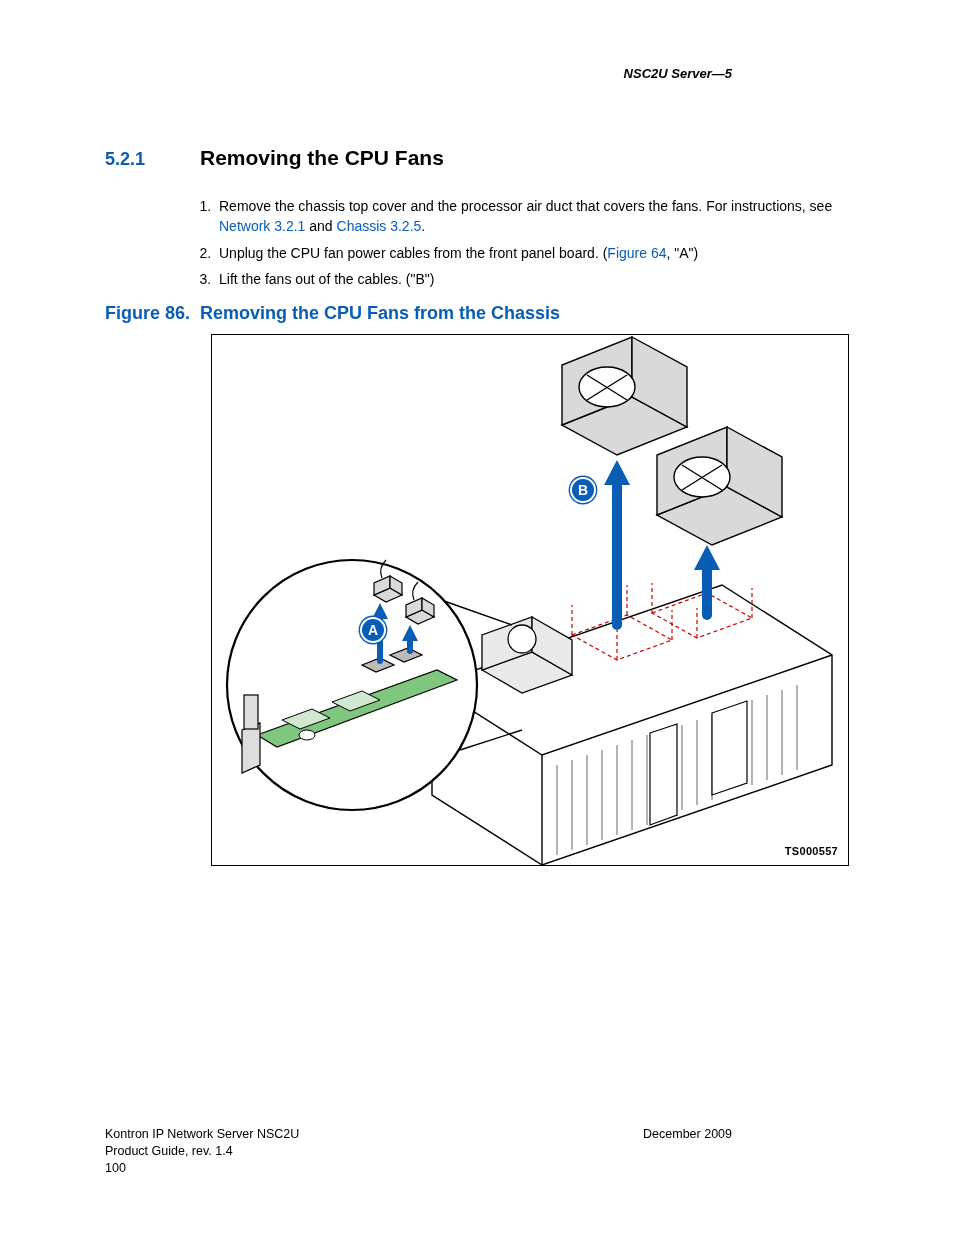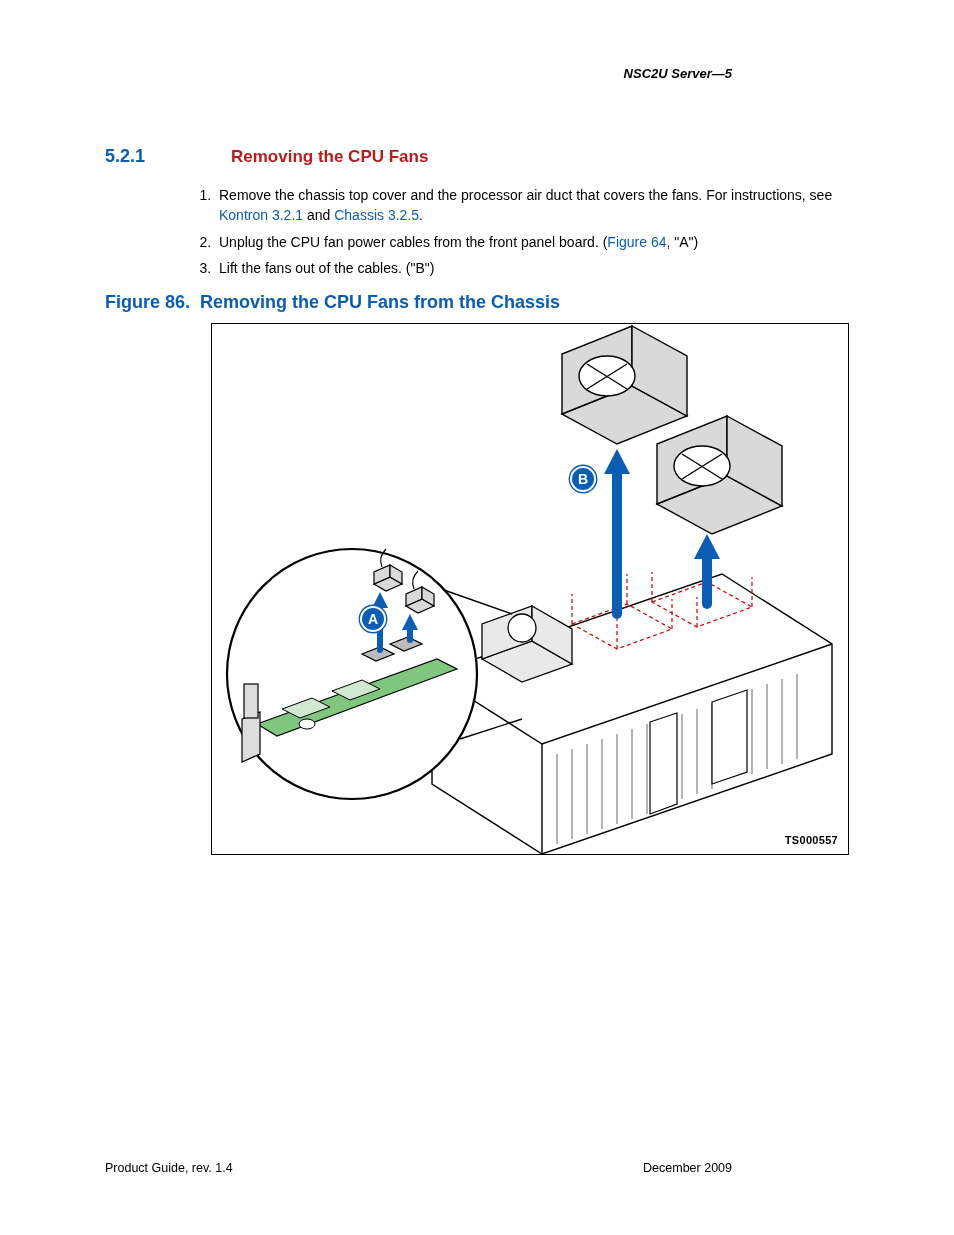--- a/index.html
+++ b/index.html
@@ -28,34 +28,33 @@
   }
   .content {
     position: absolute;
     top: 146px;
     left: 105px;
     width: 745px;
   }
   .section-row {
     display: flex;
     align-items: baseline;
-    margin-bottom: 18px;
-    gap: 31px;
+    margin-bottom: 26px;
   }
   .section-no {
     color: #0a5db5;
     font-weight: bold;
     font-size: 18px;
     width: 95px;
     flex-shrink: 0;
   }
   .section-title {
-    color: #b91c1c;
-    font-weight: bold;
-    font-size: 17px;
+    color: #000000;
+    font-weight: bold;
+    font-size: 21px;
   }
   .steps {
     margin: 0 0 14px 110px;
     padding: 0;
     font-size: 14px;
     line-height: 1.45;
   }
   .steps li {
     margin-bottom: 6px;
     padding-left: 4px;
@@ -131,21 +130,21 @@
 
   <div class="content">
 
     <div class="section-row">
       <div class="section-no">5.2.1</div>
       <div class="section-title">Removing the CPU Fans</div>
     </div>
 
     <ol class="steps">
       <li>
-        <span>Remove the chassis top cover and the processor air duct that covers the fans. For instructions, see </span><span class="link">Kontron 3.2.1</span><span> and </span><span class="link">Chassis 3.2.5</span><span>.</span>
+        <span>Remove the chassis top cover and the processor air duct that covers the fans. For instructions, see </span><span class="link">Network 3.2.1</span><span> and </span><span class="link">Chassis 3.2.5</span><span>.</span>
       </li>
       <li>
         <span>Unplug the CPU fan power cables from the front panel board. (</span><span class="link">Figure 64</span><span>, "A")</span>
       </li>
       <li>
         <span>Lift the fans out of the cables. ("B")</span>
       </li>
     </ol>
 
     <div class="figure-row">
@@ -280,17 +279,19 @@
 
       <div class="callout" style="left:148px; top:282px;">A</div>
       <div class="callout" style="left:358px; top:142px;">B</div>
 
       <div class="ts-label">TS000557</div>
     </div>
 
   </div>
 
   <div class="footer">
+    <div>Kontron IP Network Server NSC2U</div>
     <div>Product Guide, rev. 1.4</div>
+    <div>100</div>
     <div class="footer-right">December 2009</div>
   </div>
 
 </div>
 
 </body></html>

